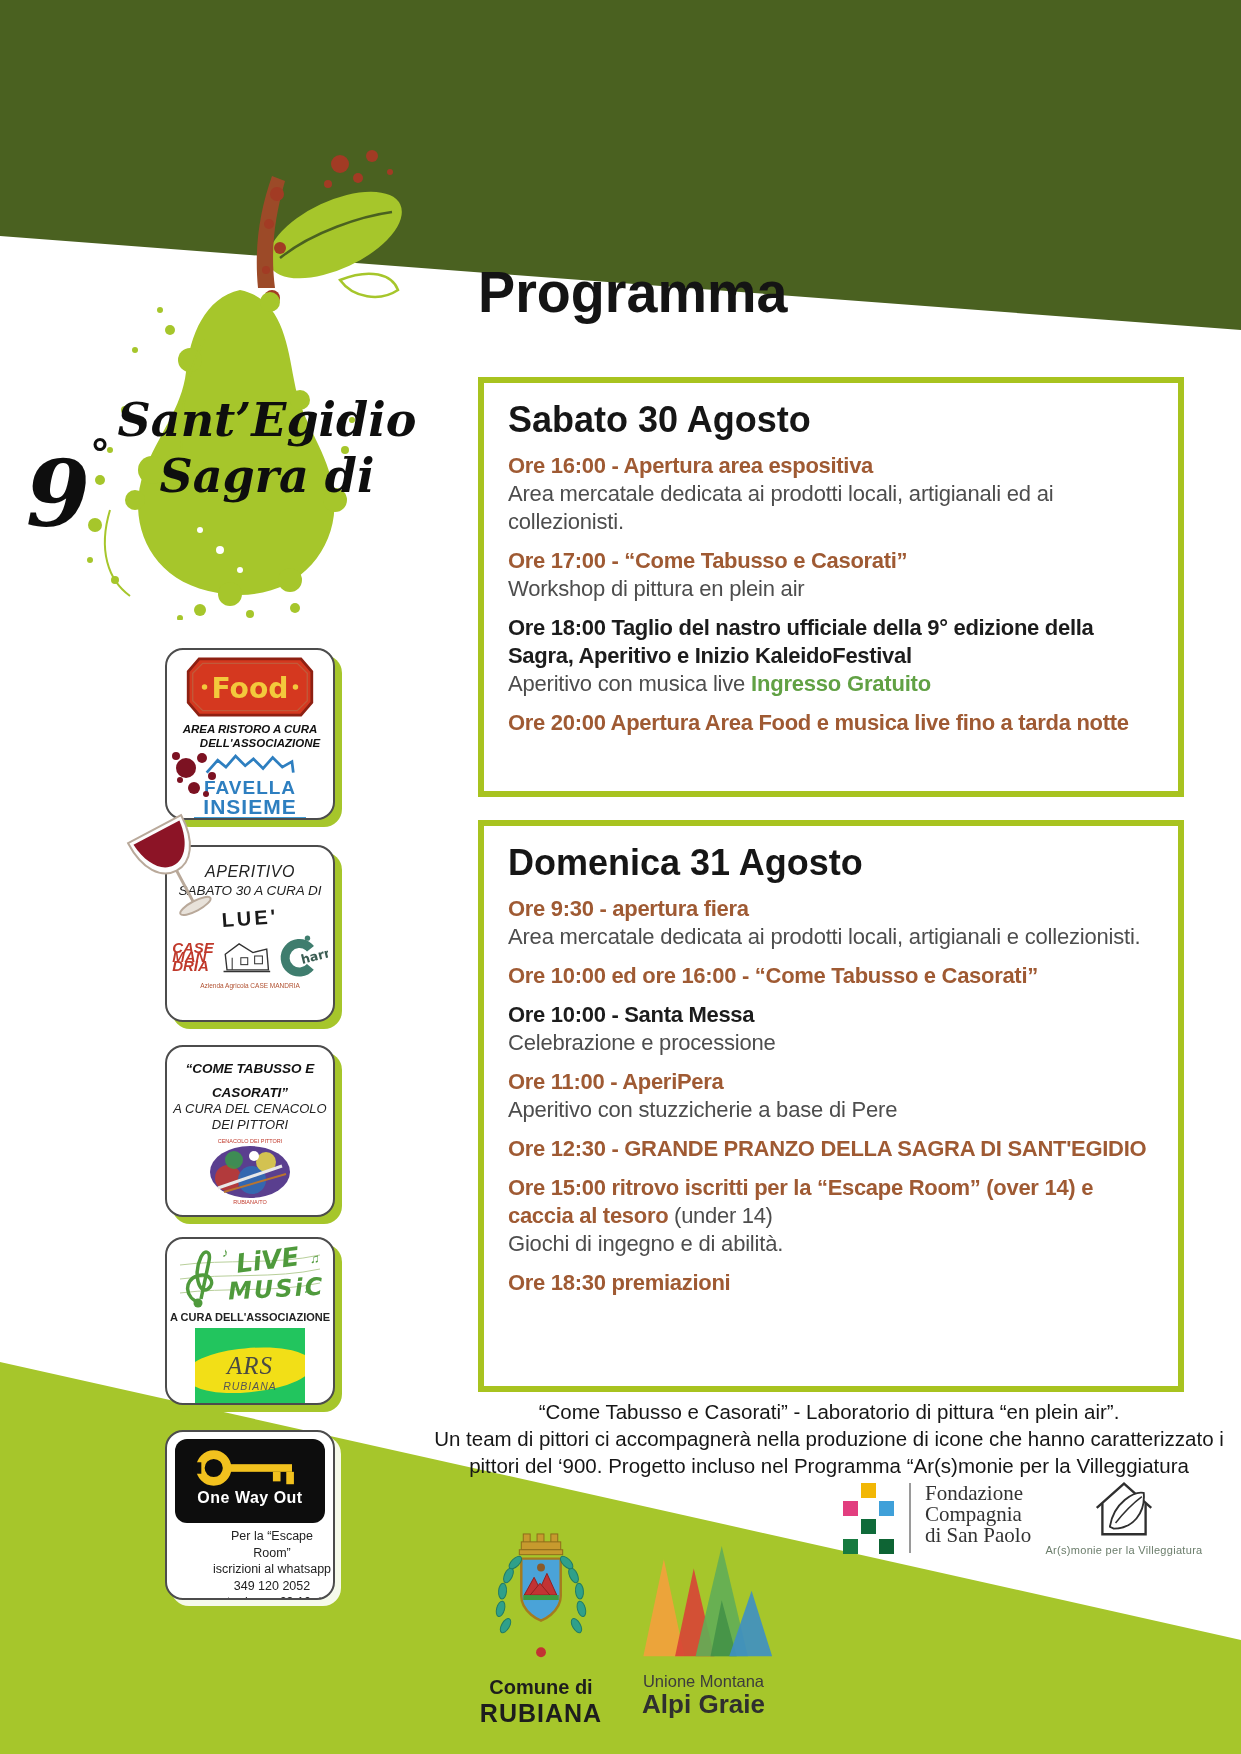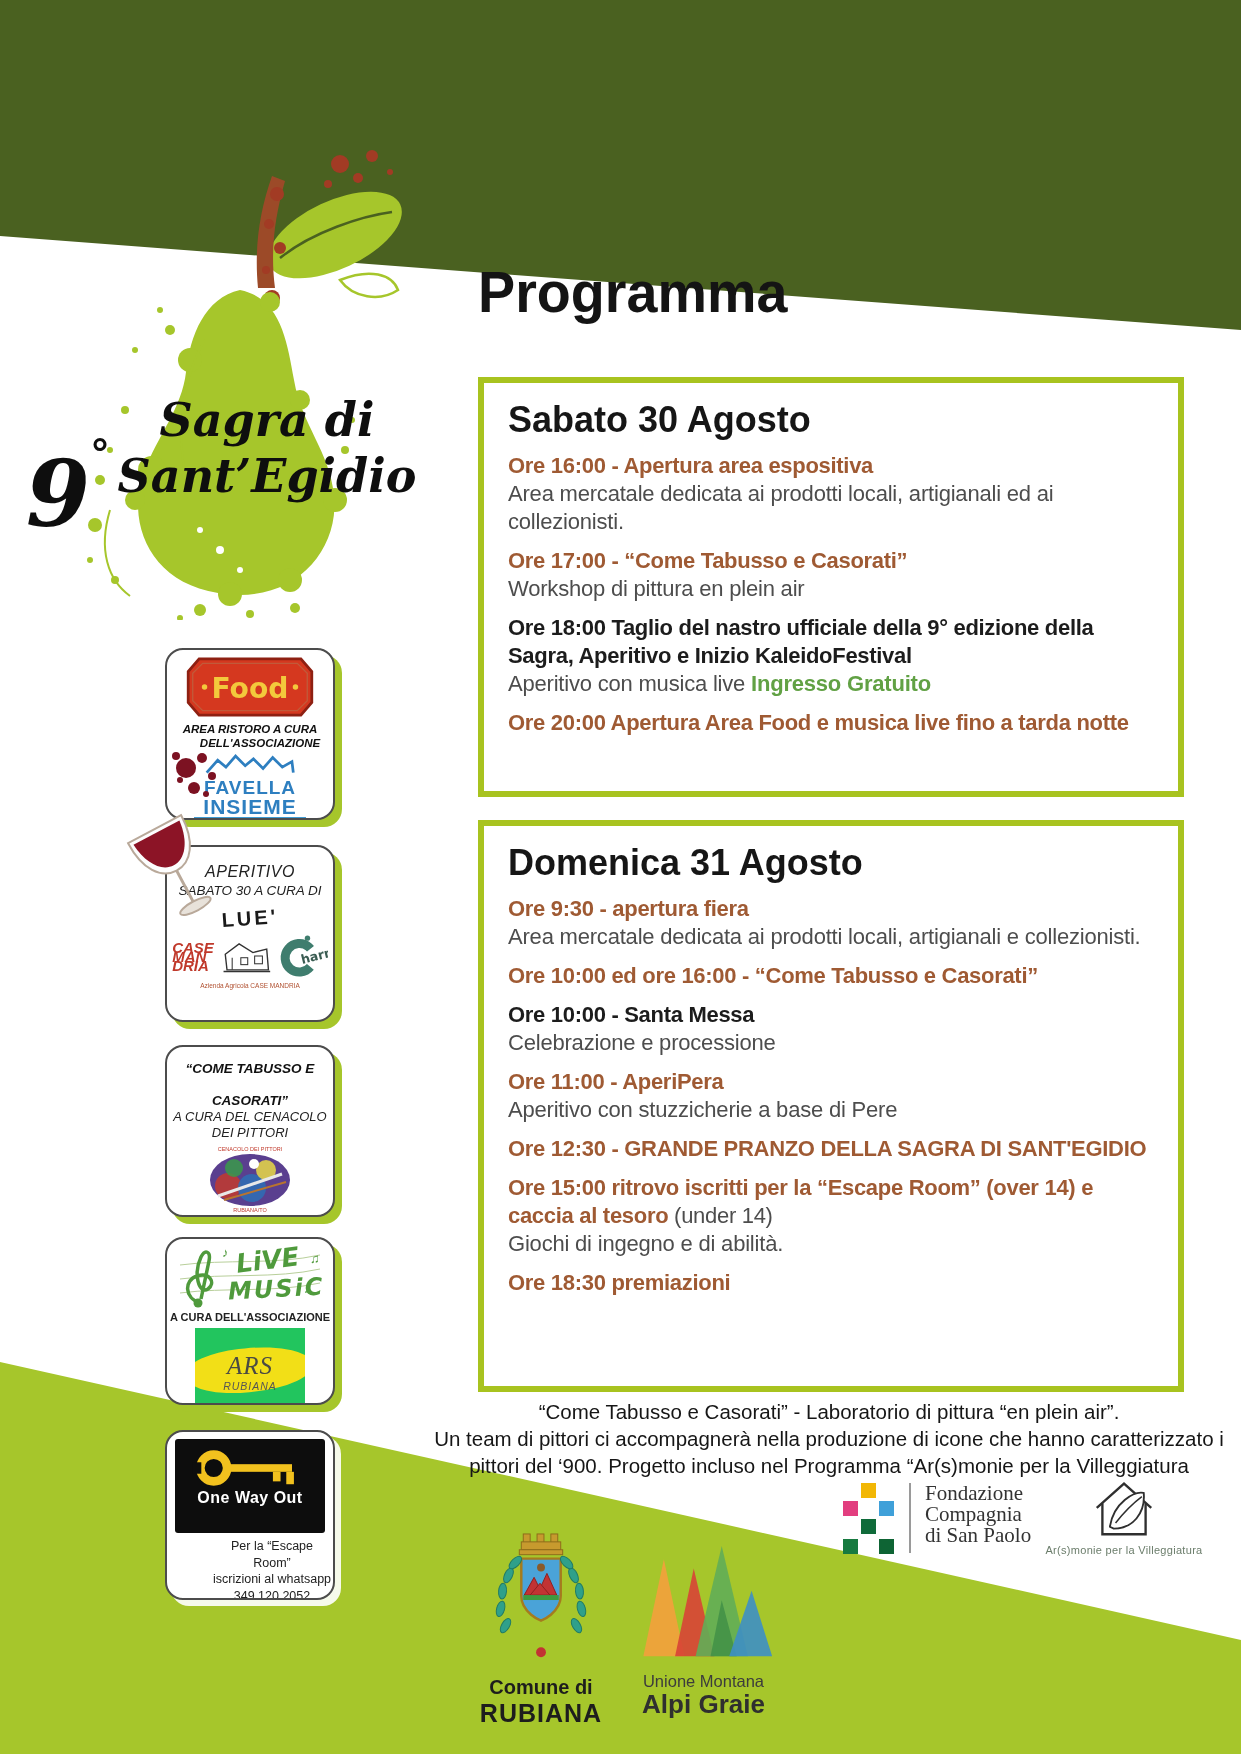--- a/index.html
+++ b/index.html
@@ -75,21 +75,21 @@
   .mword{position:absolute;color:#4f9a3c;font-weight:bold;font-style:italic;font-family:"DejaVu Sans",sans-serif;}
   .mword1{left:66px;top:2px;font-size:26px;transform:rotate(-7deg);}
   .mword2{left:58px;top:32px;font-size:24px;transform:rotate(-3deg);letter-spacing:2px;}
   .ars-logo{position:relative;width:110px;height:82px;background:#22c55e;margin:5px auto 0;overflow:hidden;font-style:italic;}
   .ars-blob{position:absolute;left:-8px;top:20px;width:126px;height:44px;background:#f2df17;
         border-radius:45% 55% 50% 50%;transform:rotate(-6deg);}
   .ars-txt{position:absolute;left:0;top:24px;width:110px;text-align:center;
         font-family:"Liberation Serif",serif;font-size:25px;color:#4a4a44;letter-spacing:1px;}
   .ars-sub{position:absolute;left:0;top:52px;width:110px;text-align:center;font-size:10.5px;color:#555;letter-spacing:1px;}
 
-  .owo-box{width:150px;height:94px;background:#0d0d0d;border-radius:3px;margin:7px auto 5px;}
+  .owo-box{width:150px;height:84px;background:#0d0d0d;border-radius:12px;margin:7px auto 5px;}
   .owo-text{color:#fff;font-size:16px;font-weight:bold;letter-spacing:.5px;margin-top:-4px;}
   .owo-line{font-size:12.5px;color:#222;line-height:16.5px;padding-left:44px;}
 
   .wine-glass{position:absolute;left:126px;top:750px;z-index:5;}
 
   
   .fcsp{position:absolute;left:843px;top:1483px;z-index:4;display:flex;gap:14px;align-items:flex-start;}
   .sq-grid{position:relative;width:52px;height:72px;}
   .sq{position:absolute;width:15px;height:15px;}
   .fcsp-div{width:0;height:70px;border-left:2px solid #9a9a9a;}
@@ -172,22 +172,22 @@
         <circle cx="180" cy="400" r="4"></circle>
           <circle cx="200" cy="420" r="3"></circle>
           <circle cx="160" cy="380" r="3"></circle>
       </g>
     </svg>
   </div>
   <div class="nine" style="top:408px;">
     <span>9</span><span class="deg">°</span>
   </div>
   <div class="sagra" style="top:392px;">
+    <div>Sant’Egidio</div>
     <div>Sagra di</div>
-    <div>Sant’Egidio</div>
   </div>
 
   <div class="programma">Programma</div>
 
   <section class="day-box" id="box-saturday">
     <div class="day-heading">Sabato 30 Agosto</div>
     <div class="ev-title">Ore 16:00 - Apertura area espositiva</div>
     <div class="ev-desc">Area mercatale dedicata ai prodotti locali, artigianali ed ai collezionisti.</div>
     <div class="ev-title">Ore 17:00 - “Come Tabusso e Casorati”</div>
     <div class="ev-desc">Workshop di pittura en plein air</div>
@@ -276,21 +276,21 @@
         <circle cx="24" cy="28" r="16" fill="none" stroke="#3f7d6e" stroke-width="10" stroke-dasharray="78 23" transform="rotate(40 24 28)"></circle>
         <circle cx="33" cy="6" r="3" fill="#3f7d6e"></circle>
         <text x="26" y="34" font-family="DejaVu Sans" font-weight="bold" font-size="14" fill="#3a5c52" transform="rotate(-14 30 30)">harm</text>
       </svg>
     </div>
     <div class="ap-caption">Azienda Agricola CASE MANDRIA</div>
   </div>
 
   <div class="card" id="card-pittori">
     <div class="pit1">“COME TABUSSO E</div>
-    <div class="pit1" style="margin-top:16px;">CASORATI”</div>
+    <div class="pit1" style="margin-top:8px;">CASORATI”</div>
     <div class="pit3">A CURA DEL CENACOLO</div>
     <div class="pit3">DEI PITTORI</div>
     <svg width="96" height="70" viewBox="0 0 96 70" style="margin-top:3px;">
       <text x="48" y="7" text-anchor="middle" font-size="5.5" fill="#c0392b">CENACOLO DEI PITTORI</text>
       <ellipse cx="48" cy="36" rx="40" ry="26" fill="#5a3f8f"></ellipse>
       <circle cx="26" cy="42" r="13" fill="#c23a2e" opacity=".85"></circle>
       <circle cx="50" cy="44" r="14" fill="#2e6fb5" opacity=".85"></circle>
       <circle cx="64" cy="26" r="10" fill="#e0d04a" opacity=".9"></circle>
       <circle cx="32" cy="24" r="9" fill="#3a9a4a" opacity=".85"></circle>
       <circle cx="52" cy="20" r="5" fill="#ffffff"></circle>

